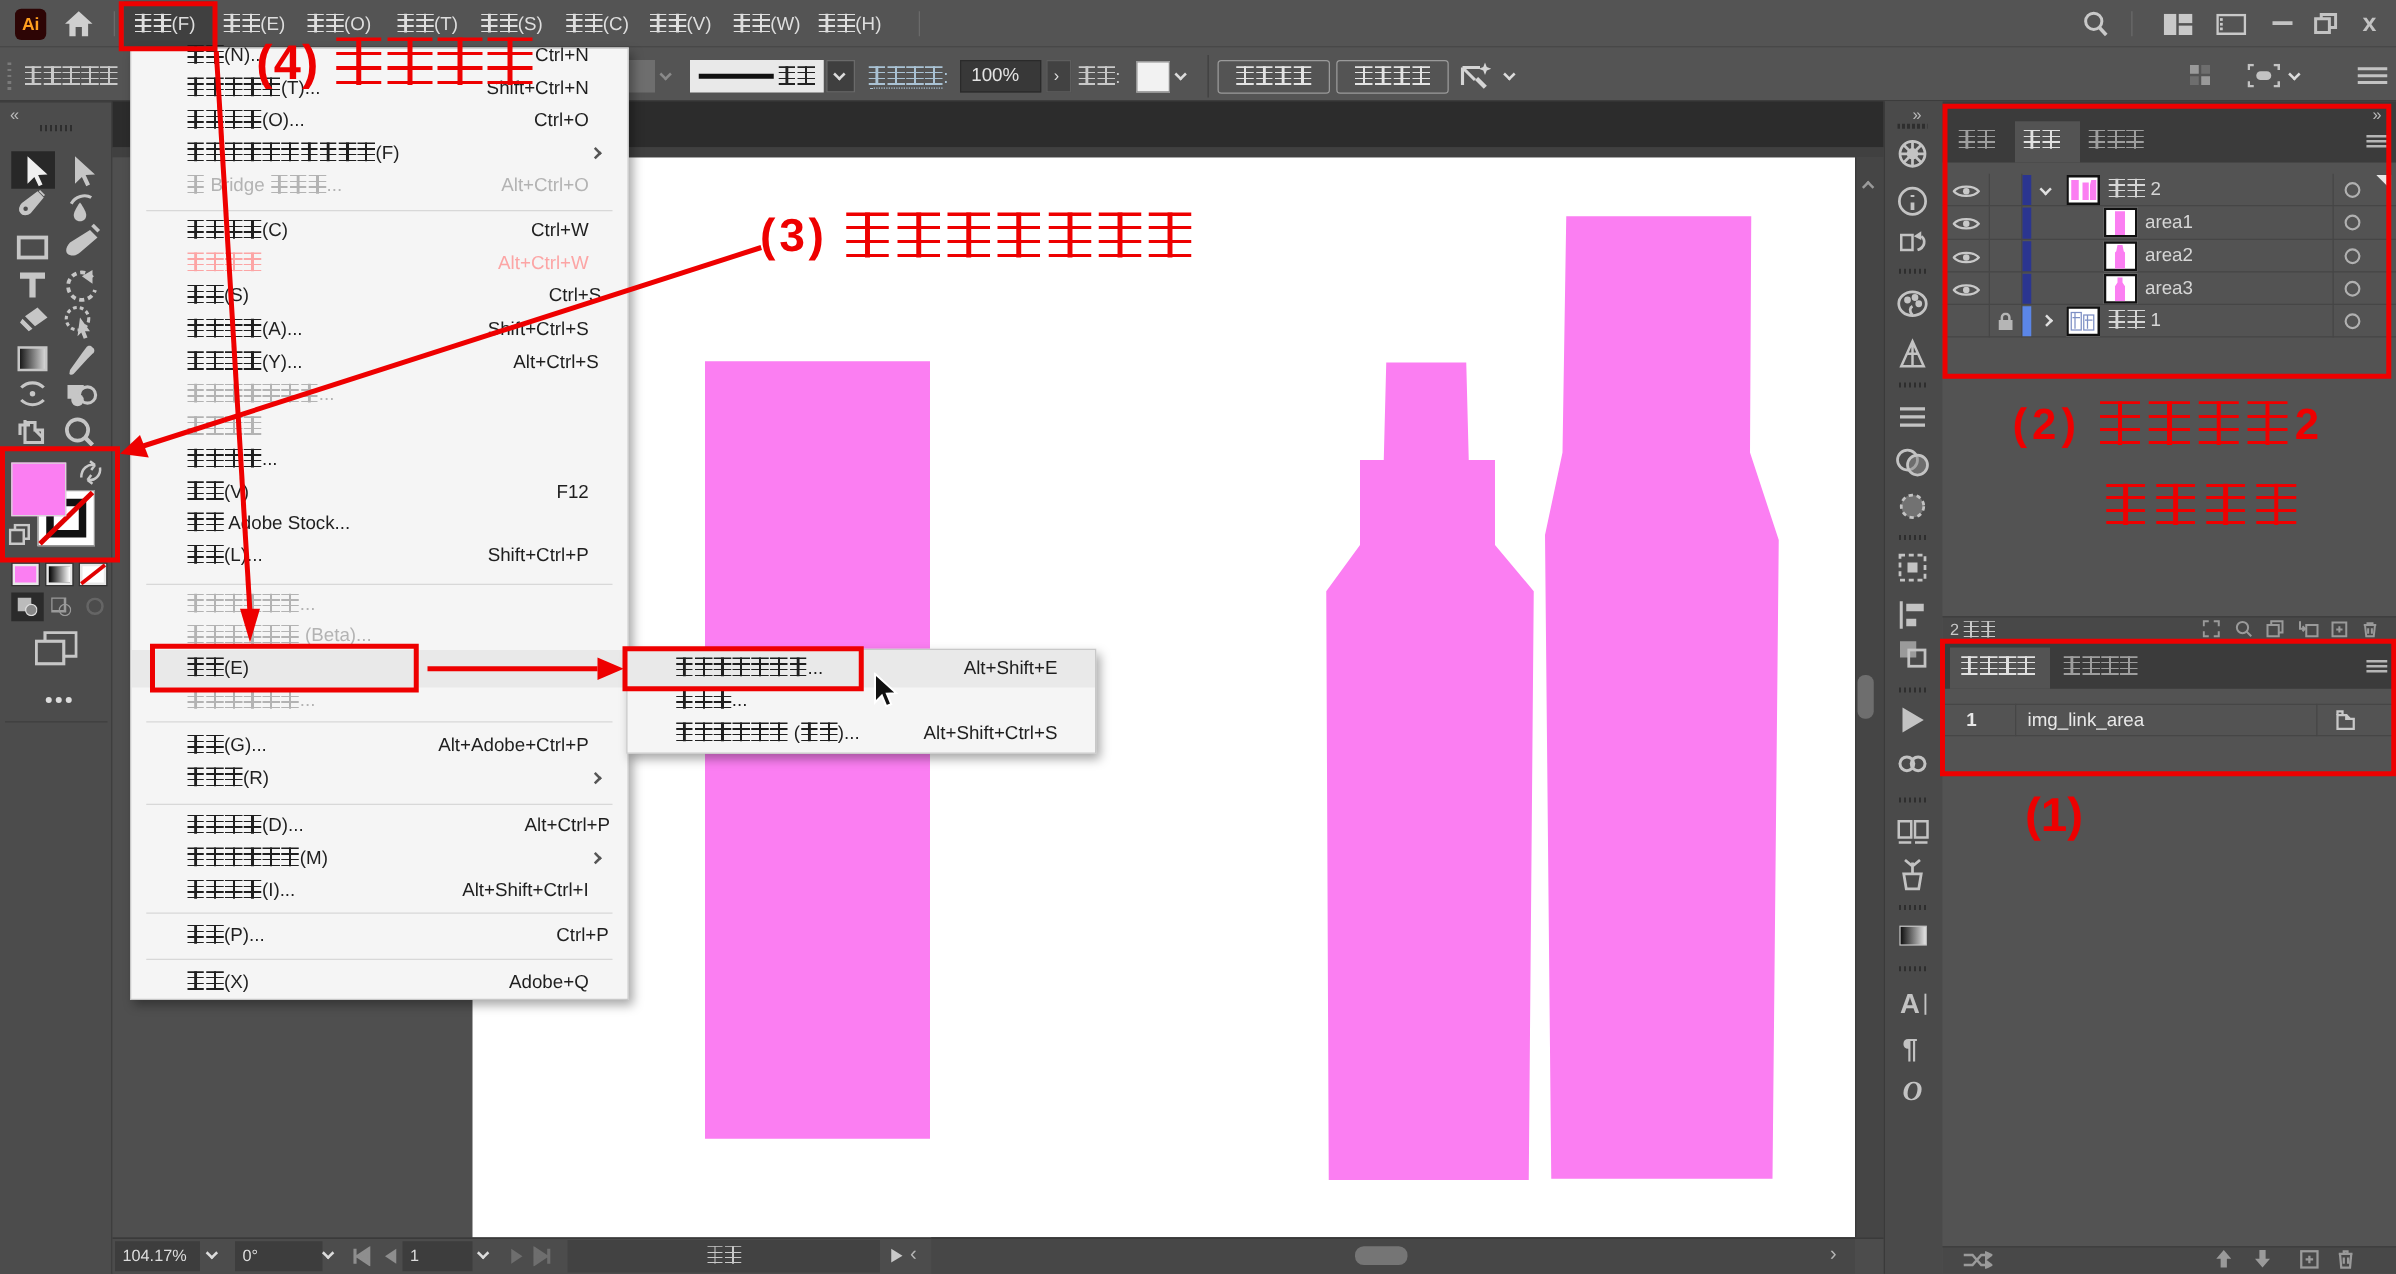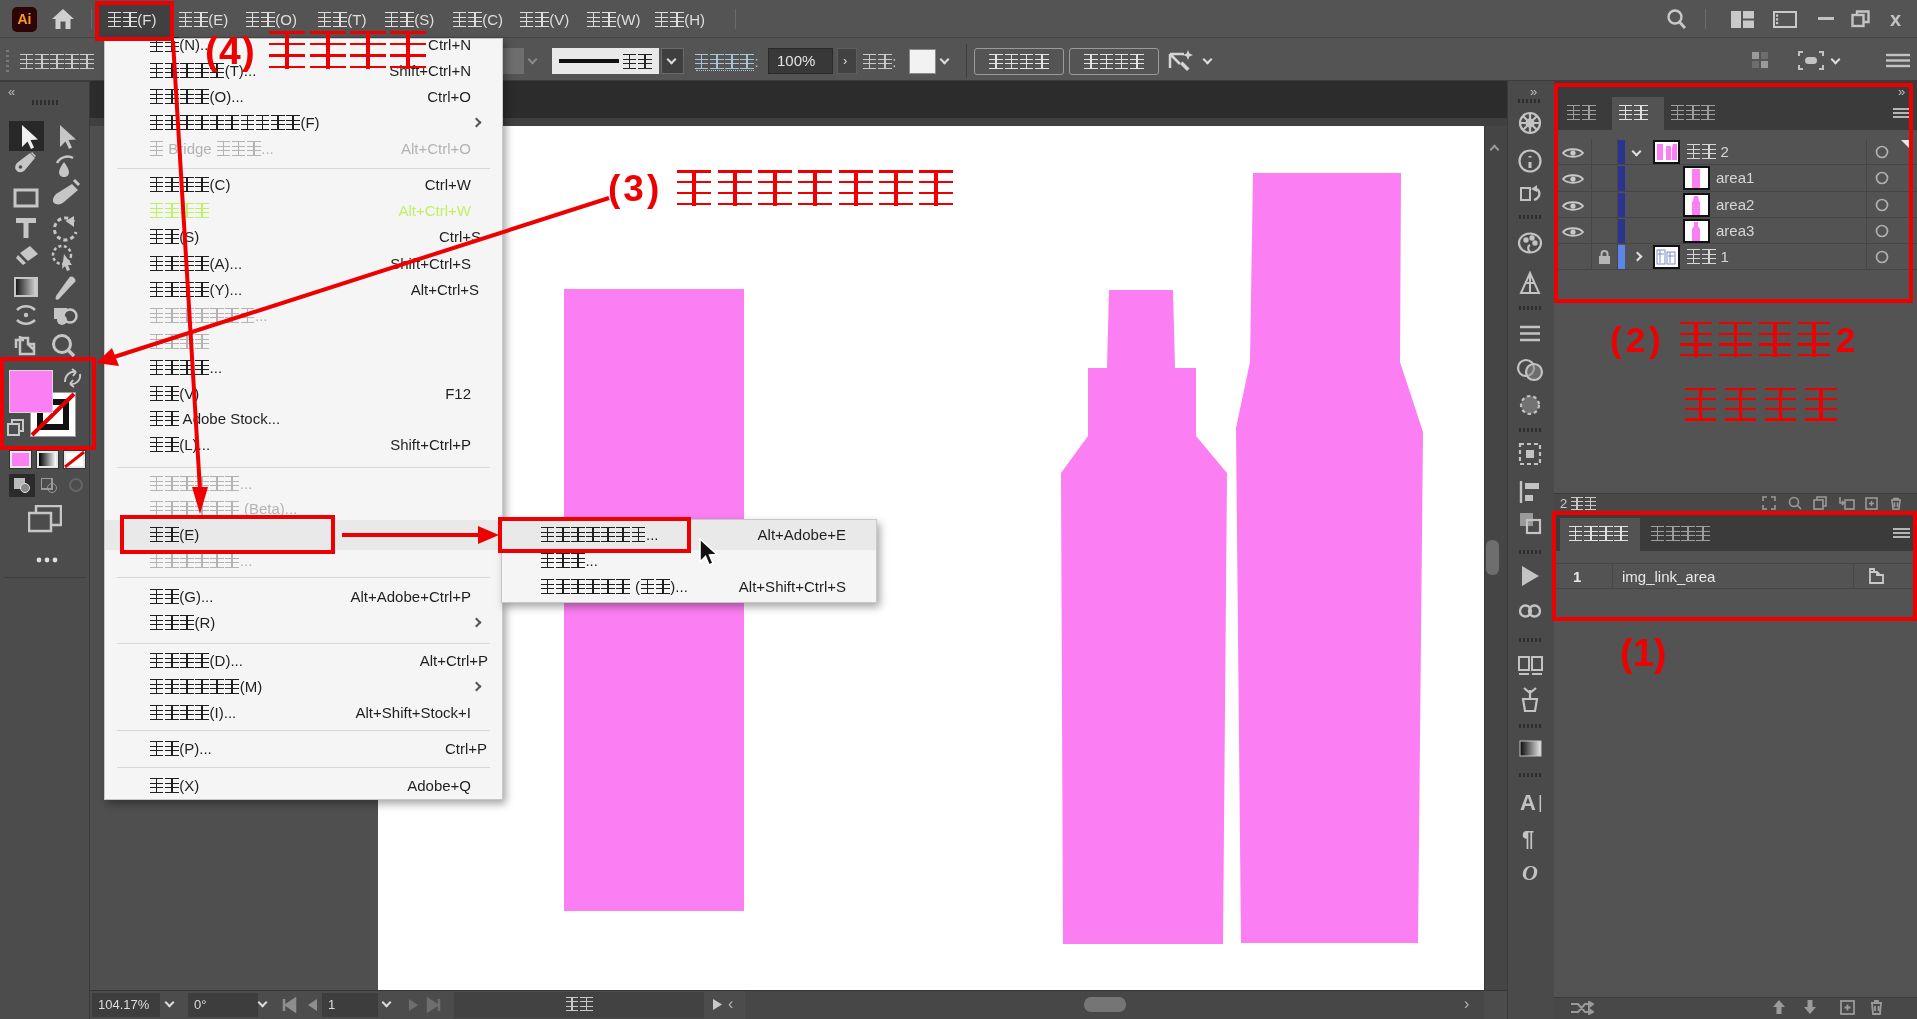--- a/index.html
+++ b/index.html
@@ -469,21 +469,21 @@
     <span class="chev" style="position:absolute;right:22px;top:9px;border-color:#555;transform:rotate(-45deg)"></span>
   </div>
 <div class="ab" style="left:105px;top:136px;width:397px;height:26px;z-index:12;color:#b3b3b3;font-size:15px;line-height:26px">
     <span style="position:absolute;left:44px"><i class="k"></i> Bridge <i class="k"></i><i class="k"></i><i class="k"></i>...</span>
     <span style="position:absolute;right:31px">Alt+Ctrl+O</span>
   </div>
 <div class="ab" style="left:105px;top:172px;width:397px;height:26px;z-index:12;color:#1f1f1f;font-size:15px;line-height:26px">
     <span style="position:absolute;left:44px"><i class="k"></i><i class="k"></i><i class="k"></i><i class="k"></i>(C)</span>
     <span style="position:absolute;right:31px">Ctrl+W</span>
   </div>
-<div class="ab" style="left:105px;top:198px;width:397px;height:26px;z-index:12;color:#bef264;font-size:15px;line-height:26px">
+<div class="ab" style="left:105px;top:198px;width:397px;height:26px;z-index:12;color:#fca5a5;font-size:15px;line-height:26px">
     <span style="position:absolute;left:44px"><i class="k"></i><i class="k"></i><i class="k"></i><i class="k"></i></span>
     <span style="position:absolute;right:31px">Alt+Ctrl+W</span>
   </div>
 <div class="ab" style="left:105px;top:224px;width:397px;height:26px;z-index:12;color:#1f1f1f;font-size:15px;line-height:26px">
     <span style="position:absolute;left:44px"><i class="k"></i><i class="k"></i>(S)</span>
     <span style="position:absolute;right:21px">Ctrl+S</span>
   </div>
 <div class="ab" style="left:105px;top:251px;width:397px;height:26px;z-index:12;color:#1f1f1f;font-size:15px;line-height:26px">
     <span style="position:absolute;left:44px"><i class="k"></i><i class="k"></i><i class="k"></i><i class="k"></i>(A)...</span>
     <span style="position:absolute;right:31px">Shift+Ctrl+S</span>
@@ -536,35 +536,35 @@
 <div class="ab" style="left:105px;top:648px;width:397px;height:26px;z-index:12;color:#1f1f1f;font-size:15px;line-height:26px">
     <span style="position:absolute;left:44px"><i class="k"></i><i class="k"></i><i class="k"></i><i class="k"></i>(D)...</span>
     <span style="position:absolute;right:14px">Alt+Ctrl+P</span>
   </div>
 <div class="ab" style="left:105px;top:674px;width:397px;height:26px;z-index:12;color:#1f1f1f;font-size:15px;line-height:26px">
     <span style="position:absolute;left:44px"><i class="k"></i><i class="k"></i><i class="k"></i><i class="k"></i><i class="k"></i><i class="k"></i>(M)</span>
     <span class="chev" style="position:absolute;right:22px;top:9px;border-color:#555;transform:rotate(-45deg)"></span>
   </div>
 <div class="ab" style="left:105px;top:700px;width:397px;height:26px;z-index:12;color:#1f1f1f;font-size:15px;line-height:26px">
     <span style="position:absolute;left:44px"><i class="k"></i><i class="k"></i><i class="k"></i><i class="k"></i>(I)...</span>
-    <span style="position:absolute;right:31px">Alt+Shift+Stock+I</span>
+    <span style="position:absolute;right:31px">Alt+Shift+Ctrl+I</span>
   </div>
 <div class="ab" style="left:105px;top:736px;width:397px;height:26px;z-index:12;color:#1f1f1f;font-size:15px;line-height:26px">
     <span style="position:absolute;left:44px"><i class="k"></i><i class="k"></i>(P)...</span>
     <span style="position:absolute;right:15px">Ctrl+P</span>
   </div>
 <div class="ab" style="left:105px;top:773px;width:397px;height:26px;z-index:12;color:#1f1f1f;font-size:15px;line-height:26px">
     <span style="position:absolute;left:44px"><i class="k"></i><i class="k"></i>(X)</span>
     <span style="position:absolute;right:31px">Adobe+Q</span>
   </div>
 <div class="ab" style="left:501px;top:519px;width:376px;height:84px;background:#f5f5f5;border:1px solid #c8c8c8;box-shadow:3px 4px 8px rgba(0,0,0,.35);z-index:13"></div>
 <div class="ab" style="left:502px;top:520px;width:374px;height:30px;background:#e9e9e9;z-index:14"></div>
 <div class="ab" style="left:502px;top:522px;width:374px;height:26px;z-index:15;color:#1f1f1f;font-size:15px;line-height:26px">
     <span style="position:absolute;left:38px"><i class="k"></i><i class="k"></i><i class="k"></i><i class="k"></i><i class="k"></i><i class="k"></i><i class="k"></i>...</span>
-    <span style="position:absolute;right:30px">Alt+Adobe+E</span>
+    <span style="position:absolute;right:30px">Alt+Shift+E</span>
   </div>
 <div class="ab" style="left:502px;top:548px;width:374px;height:26px;z-index:15;color:#1f1f1f;font-size:15px;line-height:26px">
     <span style="position:absolute;left:38px"><i class="k"></i><i class="k"></i><i class="k"></i>...</span>
   </div>
 <div class="ab" style="left:502px;top:574px;width:374px;height:26px;z-index:15;color:#1f1f1f;font-size:15px;line-height:26px">
     <span style="position:absolute;left:38px"><i class="k"></i><i class="k"></i><i class="k"></i><i class="k"></i><i class="k"></i><i class="k"></i> (<i class="k"></i><i class="k"></i>)...</span>
     <span style="position:absolute;right:30px">Alt+Shift+Ctrl+S</span>
   </div>
 <svg class="ab" style="left:0;top:0;z-index:50;pointer-events:none" width="1917" height="1019" viewBox="0 0 1917 1019">
 <g fill="none" stroke="#ee0000" stroke-width="4">

